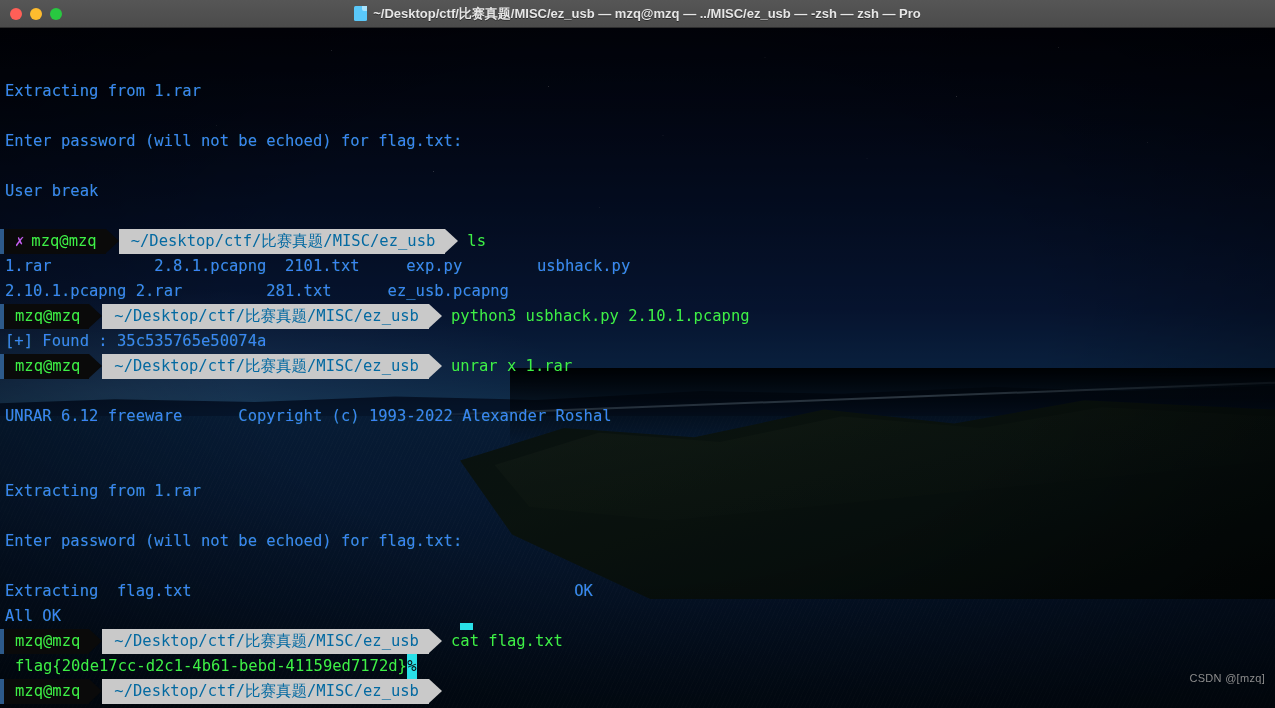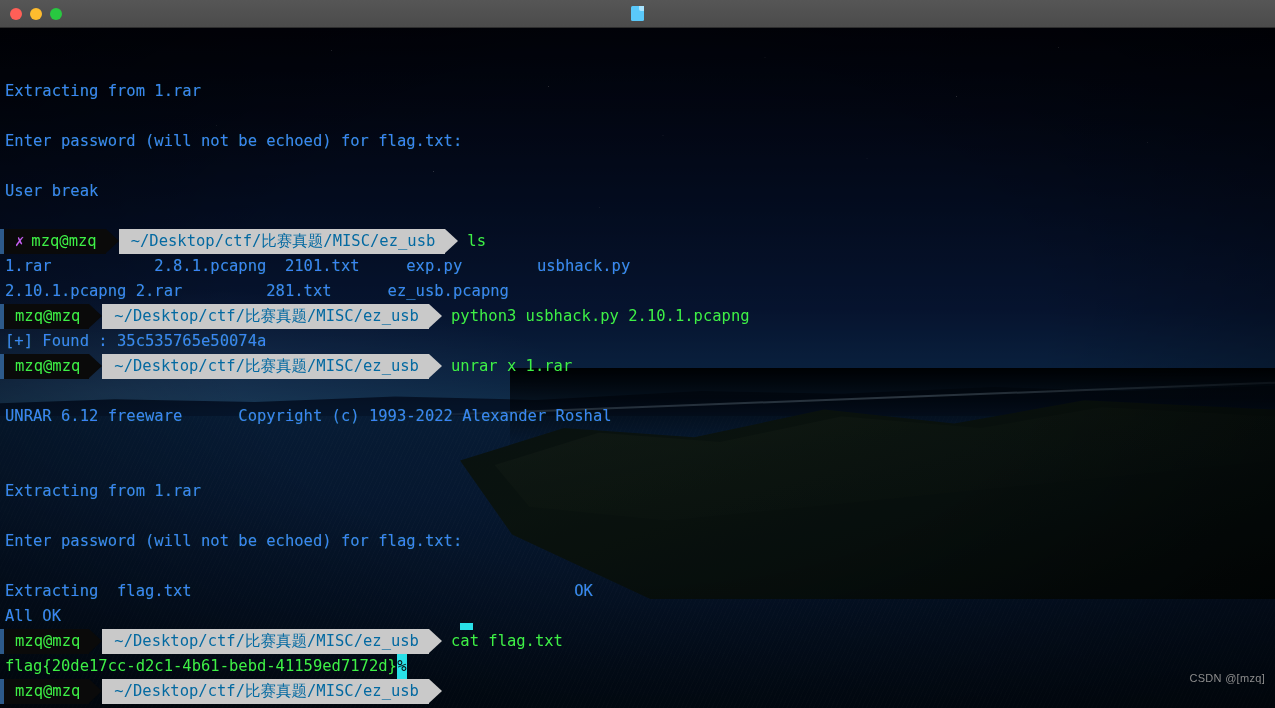--- a/index.html
+++ b/index.html
@@ -142,21 +142,21 @@
     display:flex; align-items:center;
   }
   .arrow-gray{
     width:0; height:0; border-top:12.5px solid transparent; border-bottom:12.5px solid transparent;
     border-left:13px solid #c9c9c9;
   }
   .cmd{ color:#3ef046; padding-left:9px; }
   .gutter{
     width:4px; background:#2d5a8a; height:25px; display:block;
   }
-  .flagline{ color:#3ef046; padding-left:5px; }
+  .flagline{ color:#3ef046; padding-left:15px; }
   .pct{
     background:#2ae0e8; color:#0a0a0a; display:inline-block;
     width:10px; text-align:center;
   }
   .cursorblk{
     position:absolute; width:13px; height:7px; background:#2ae0e8;
   }
   #watermark{
     position:absolute; right:10px; bottom:24px;
     font-family:"Liberation Sans","DejaVu Sans",sans-serif;
@@ -172,20 +172,21 @@
     <div id="lights">
       <span class="light l-close"></span>
       <span class="light l-min"></span>
       <span class="light l-max"></span>
     </div>
     <div id="title-center">
       <span id="folder-icon">
         <span class="sheet"></span>
           <span class="fold"></span>
       </span>
+      <span id="title-text">~/Desktop/ctf/比赛真题/MISC/ez_usb — mzq@mzq — ../MISC/ez_usb — -zsh — zsh — Pro</span>
     </div>
   </div>
 
   <div id="term">
     <div id="wallpaper">
       <div class="wp-sky"></div>
       <div class="wp-stars"></div>
       <div class="wp-glow-left"></div>
       <div class="wp-ridge"></div>
       <div class="wp-sea"></div>

